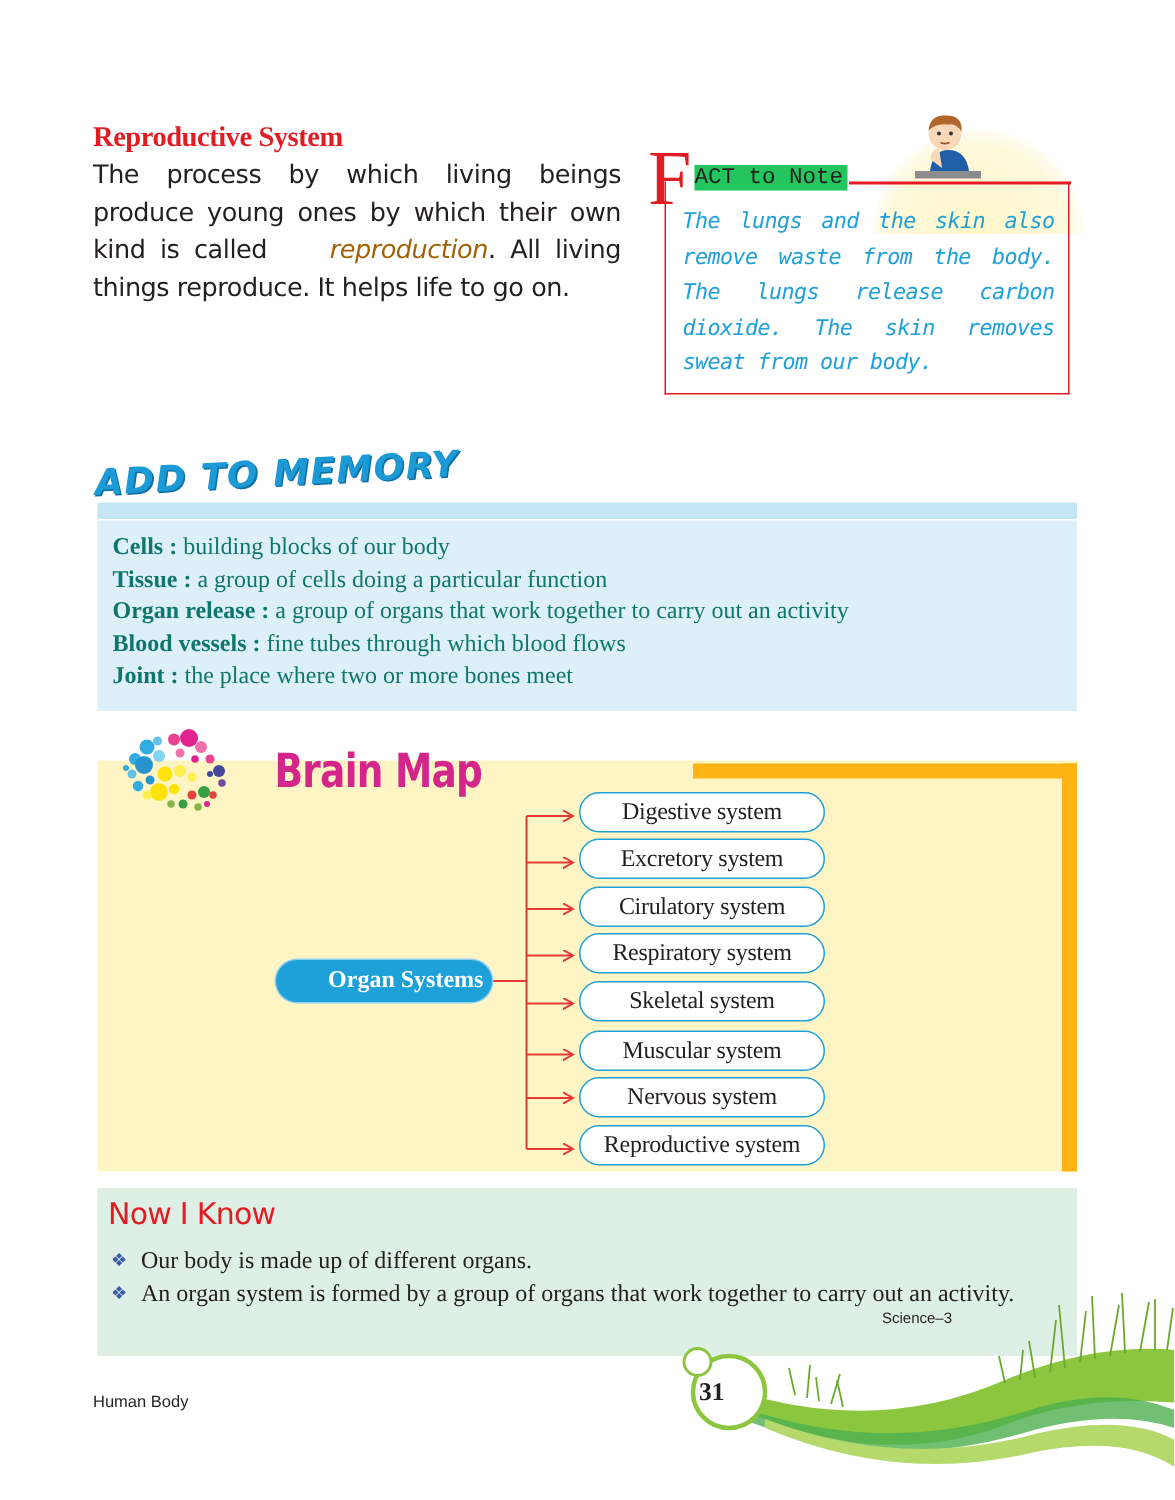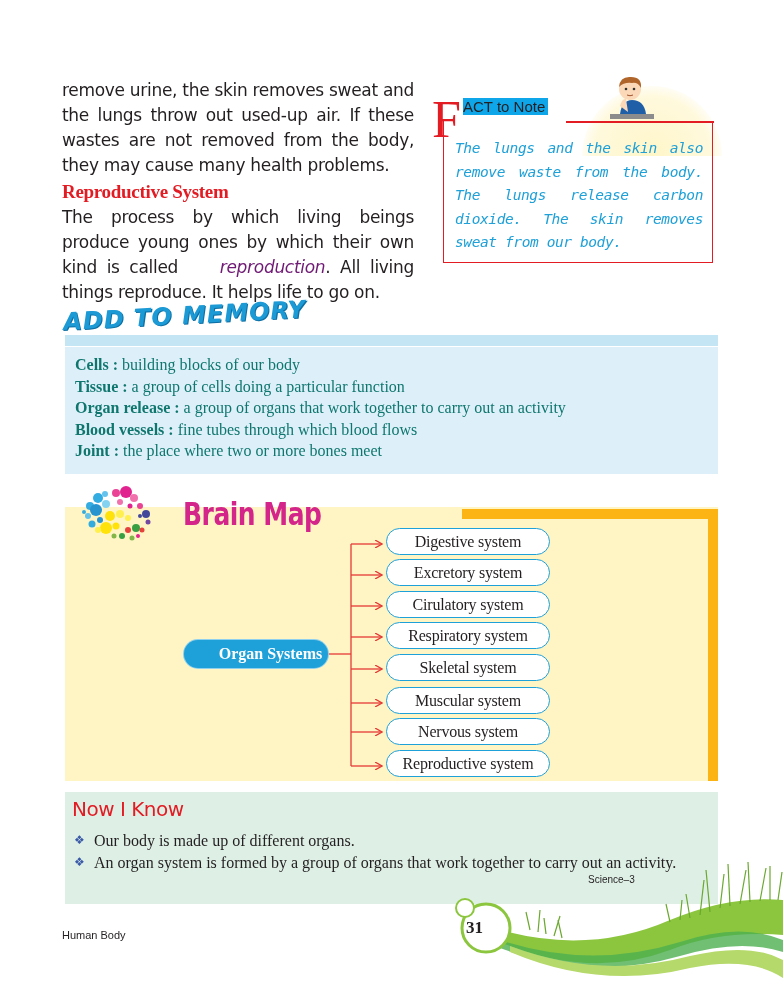--- a/index.html
+++ b/index.html
@@ -5,29 +5,29 @@
   * { box-sizing: border-box; margin: 0; padding: 0; }
   html, body { width: 783px; height: 1000px; background: #ffffff; overflow: hidden; }
   body { position: relative; font-family: "Liberation Serif", serif; color: #231f20; }
 
   .abs { position: absolute; }
 
   
   .intro { left: 62px; top: 78px; width: 352px; font-family: "DejaVu Sans", sans-serif; font-size: 17px; line-height: 25px; text-align: justify; color: #231f20; letter-spacing: -0.3px; }
   .intro p { text-align-last: left; }
   .intro .heading { font-family: "Liberation Serif", serif; font-weight: bold; color: #e31b23; font-size: 19px; line-height: 26px; margin-top: 1px; }
-  .intro .hl { color: #701a75; font-style: italic; margin-left: 32px; }
+  .intro .hl { color: #a16207; font-style: italic; margin-left: 32px; }
 
   
   .fact-sun { left: 582px; top: 86px; width: 140px; height: 70px; border-radius: 70px 70px 0 0; background: radial-gradient(ellipse at 50% 100%, #fff6c8 0%, #fff9dd 60%, rgba(255,255,255,0) 75%); }
   .fact-boy { left: 610px; top: 72px; width: 44px; height: 48px; }
   .fact-box { left: 443px; top: 121px; width: 270px; height: 142px; border: 1.5px solid #e31b23; border-top: none; }
   .fact-topline { left: 566px; top: 121px; width: 148px; height: 1.5px; background: #e31b23; }
   .fact-F { left: 432px; top: 94px; font-family: "Liberation Serif", serif; font-size: 52px; color: #e31b23; line-height: 52px; font-weight: normal; }
-  .fact-label { left: 463px; top: 98px; font-family: Liberation Sans, sans-serif; font-size: 15px; color: #231f20; background: #0ea5e9; padding-right: 3px; }
+  .fact-label { left: 463px; top: 110px; font-family: Liberation Mono, monospace; font-size: 15px; color: #231f20; background: #22c55e; padding-right: 3px; }
   .fact-text { left: 455px; top: 137px; width: 248px; font-family: "DejaVu Sans Mono", monospace; font-style: italic; font-size: 14.5px; line-height: 23.5px; color: #1ea0d8; text-align: justify; text-align-last: left; letter-spacing: -0.4px; }
 
   
   .atm-title { left: 64px; top: 308px; font-family: "DejaVu Sans", sans-serif; font-weight: bold; font-style: italic; font-size: 24px; color: #1c9ad6; letter-spacing: 1px; transform: rotate(-3deg); transform-origin: left bottom; text-shadow: 1px 1px 0 #0d6fa3; }
   .atm-strip { left: 65px; top: 335px; width: 653px; height: 11px; background: #c4e5f4; }
   .atm-box { left: 65px; top: 347px; width: 653px; height: 127px; background: #ddf0fa; padding: 7px 10px; }
   .atm-row { font-family: "Liberation Serif", serif; font-size: 16px; line-height: 21.6px; color: #0f766e; }
   .atm-row b { font-weight: bold; }
 
   
@@ -50,21 +50,20 @@
   
   .footer-left { left: 62px; top: 929px; font-family: "Liberation Sans", sans-serif; font-size: 11px; color: #231f20; text-align: center; }
   .footer-svg { left: 420px; top: 860px; width: 363px; height: 140px; }
   .page-num { left: 466px; top: 918px; width: 40px; text-align: left; font-family: "Liberation Serif", serif; font-weight: bold; font-size: 17px; color: #231f20; }
   .footer-right { left: 588px; top: 874px; font-family: "Liberation Sans", sans-serif; font-size: 10px; color: #231f20; }
 </style>
 </head>
 <body>
 
 <div class="abs intro">
-  <p>remove urine, the skin removes sweat and the lungs throw out used-up air. If these wastes are not removed from the body, they may cause many health problems.</p>
   <div class="heading">Reproductive System</div>
   <p><span>The process by which living beings produce young ones by which their own kind is called </span><span class="hl">reproduction</span><span>. All living things reproduce. It helps life to go on.</span></p>
 </div>
 
 <div class="abs fact-sun"></div>
 <svg class="abs fact-boy" viewBox="0 0 44 48">
   <rect x="0" y="42" width="44" height="5" fill="#8c8c8c"></rect>
   <path d="M10 42 Q12 28 22 28 Q34 28 36 42 Z" fill="#1f5fa8"></path>
   <circle cx="20" cy="17" r="11" fill="#fbd9b8"></circle>
   <path d="M9 15 Q10 4 21 5 Q32 5 31 16 Q28 10 22 11 Q14 10 9 15 Z" fill="#b0652a"></path>

